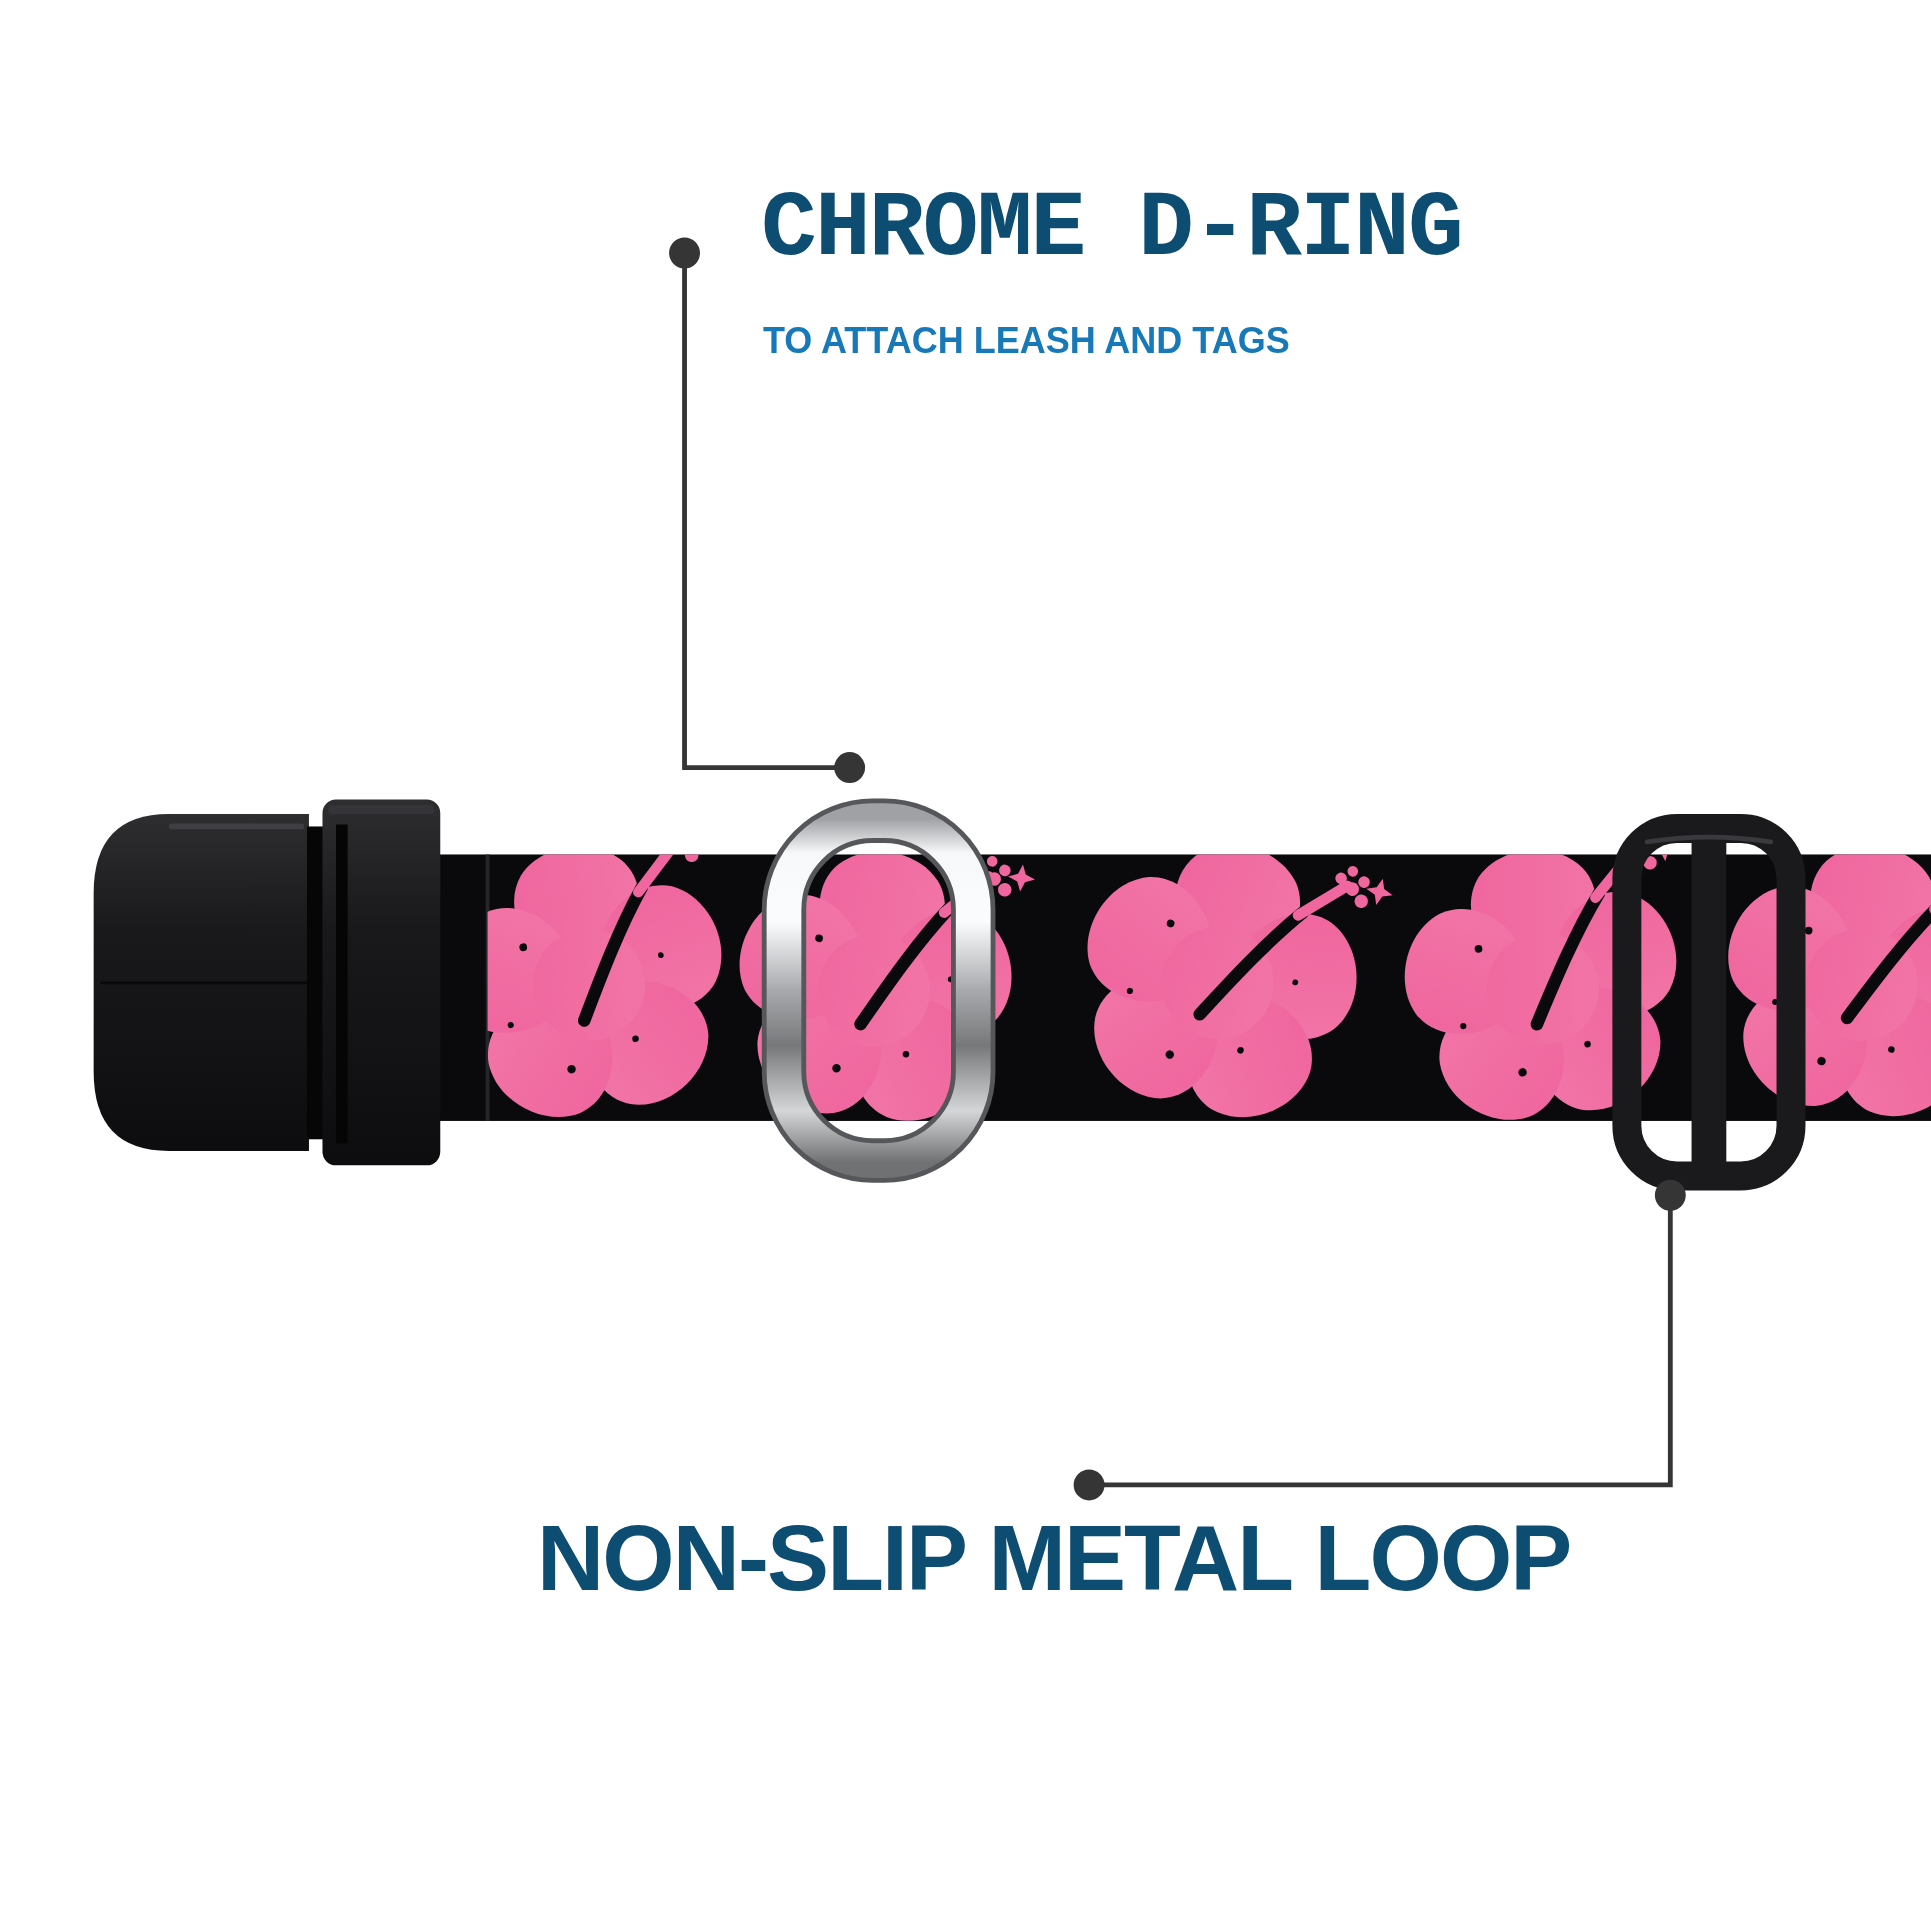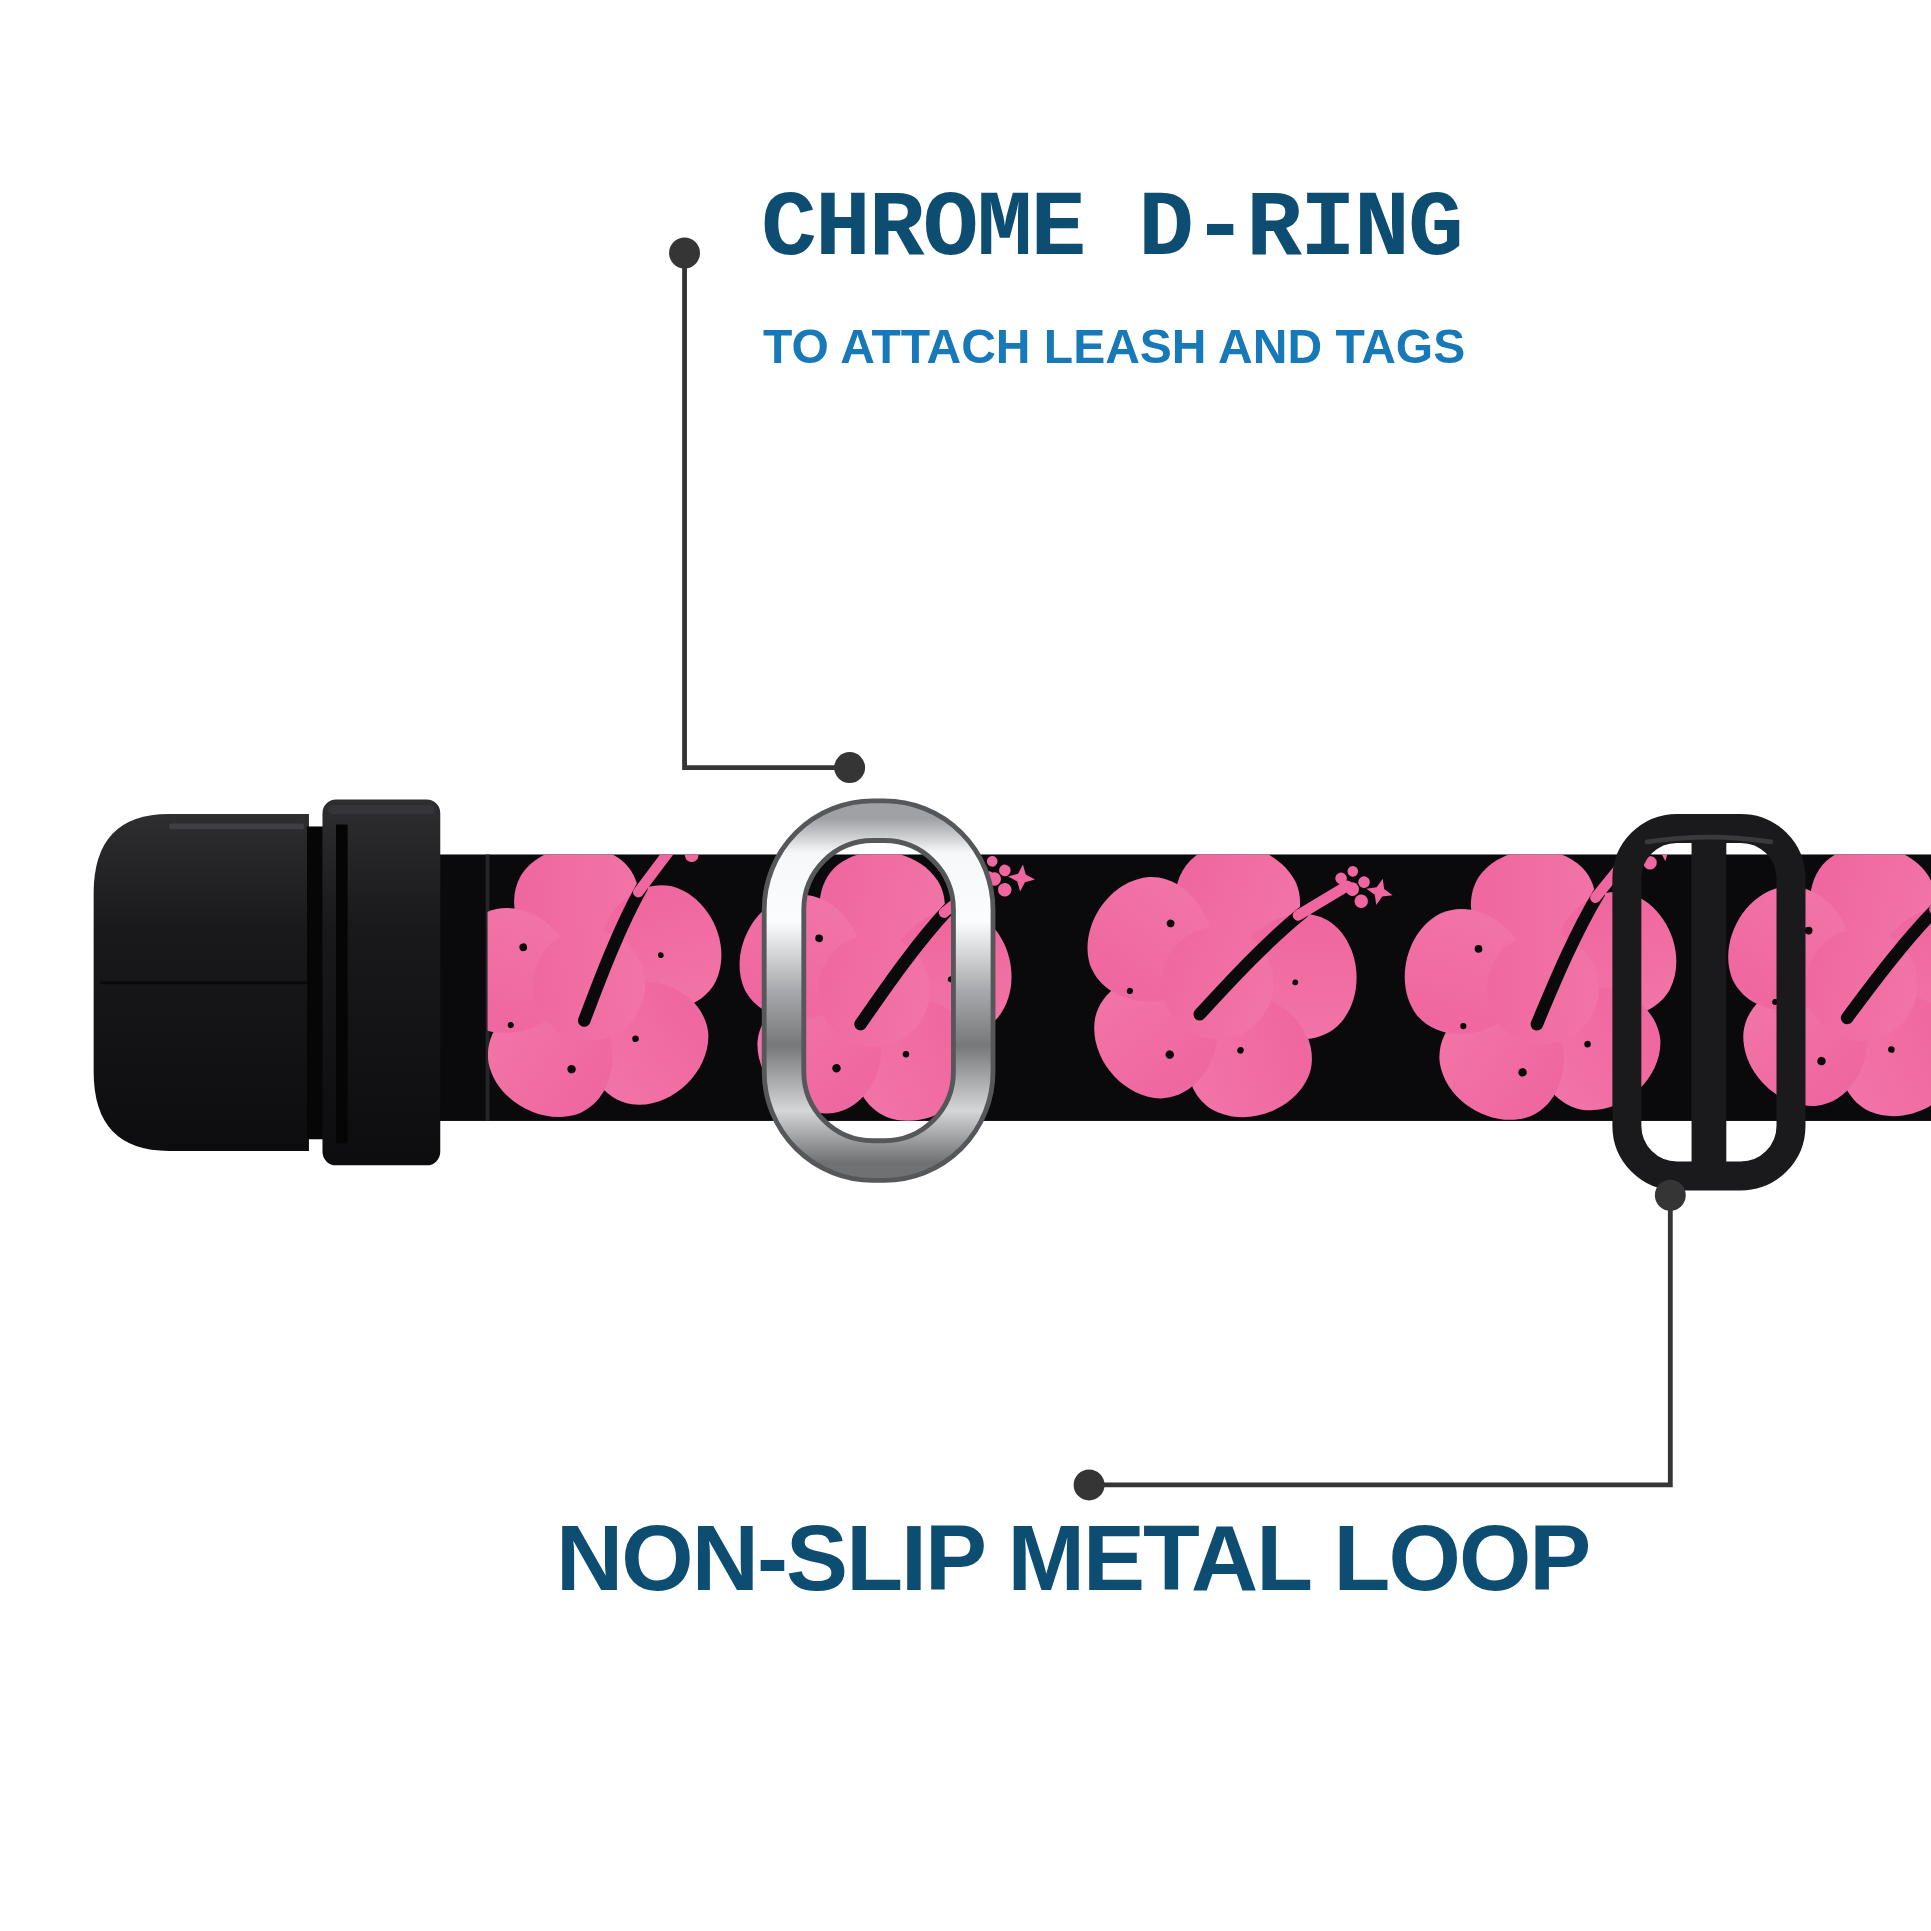--- a/index.html
+++ b/index.html
@@ -15,29 +15,29 @@
     font-weight:bold;
     font-size:93px;
     line-height:1;
     letter-spacing:-1.9px;
     color:var(--title,#0d4d72);
     white-space:nowrap;
   }
   .callout-subtitle{
     position:absolute;
     font-weight:bold;
-    font-size:48px;
+    font-size:36px;
     line-height:1.1;
     letter-spacing:0px;
     color:var(--subtitle,#1779b7);
     white-space:nowrap;
   }
   #dring-title{left:761px;top:183px;font-family:Liberation Mono, monospace;}
   #dring-subtitle{left:763px;top:321px;}
-  #loop-title{left:556px;top:1512px;}
+  #loop-title{left:537px;top:1512px;}
   #loop-subtitle{left:541px;top:1622px;}
   svg{position:absolute;left:0;top:0;}
 </style>
 </head>
 <body>
 
 <div id="canvas">
 
   <svg width="1931" height="1931" viewBox="0 0 2000 2000">
     <defs>

